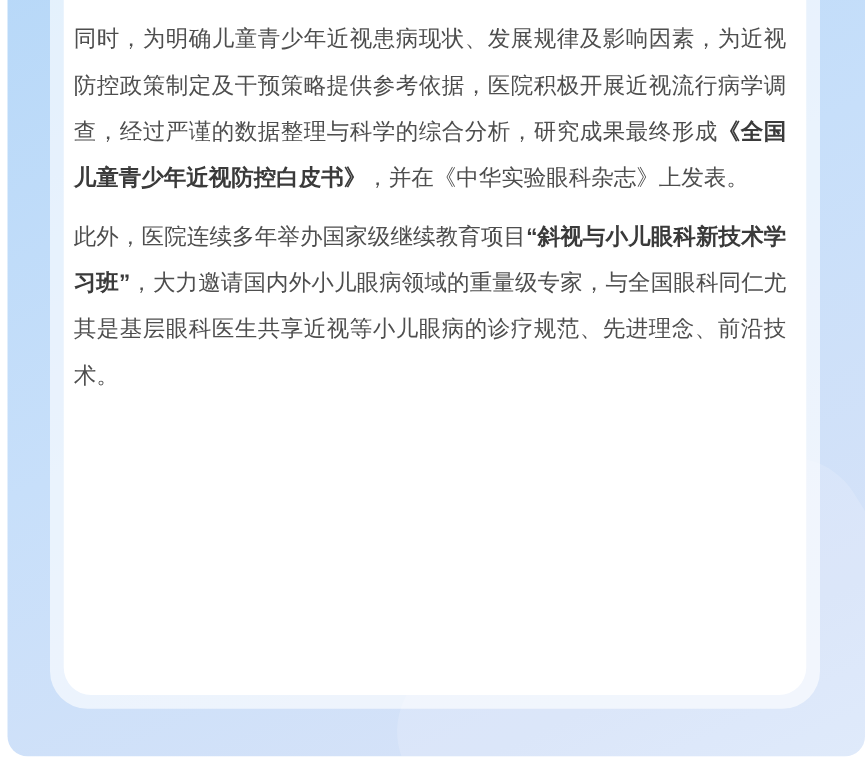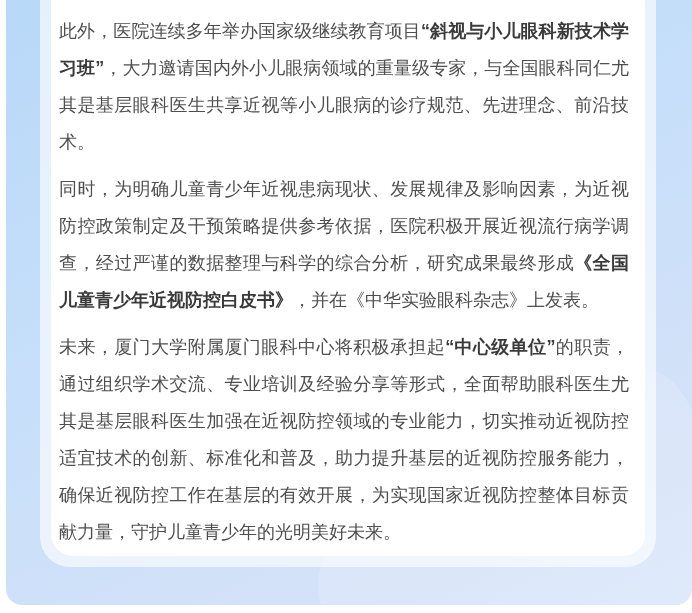--- a/index.html
+++ b/index.html
@@ -78,20 +78,19 @@
 </style>
 </head>
 <body>
 
 <div class="stage">
   <div class="panel">
     <div class="streak"></div>
     <div class="card-outer">
       <div class="card-inner">
         <div class="article">
+            <p><span>同时，为明确儿童青少年近视患病现状、发展规律及影响因素，为近视防控政策制定及干预策略提供参考依据，医院积极开展近视流行病学调查，经过严谨的数据整理与科学的综合分析，研究成果最终形成</span><strong>《全国儿童青少年近视防控白皮书》</strong><span>，并在《中华实验眼科杂志》上发表。</span></p>
             <p><span>此外，医院连续多年举办国家级继续教育项目</span><strong>“斜视与小儿眼科新技术学习班”</strong><span>，大力邀请国内外小儿眼病领域的重量级专家，与全国眼科同仁尤其是基层眼科医生共享近视等小儿眼病的诊疗规范、先进理念、前沿技术。</span></p>
-            <p><span>同时，为明确儿童青少年近视患病现状、发展规律及影响因素，为近视防控政策制定及干预策略提供参考依据，医院积极开展近视流行病学调查，经过严谨的数据整理与科学的综合分析，研究成果最终形成</span><strong>《全国儿童青少年近视防控白皮书》</strong><span>，并在《中华实验眼科杂志》上发表。</span></p>
-            <p><span>未来，厦门大学附属厦门眼科中心将积极承担起</span><strong>“中心级单位”</strong><span>的职责，通过组织学术交流、专业培训及经验分享等形式，全面帮助眼科医生尤其是基层眼科医生加强在近视防控领域的专业能力，切实推动近视防控适宜技术的创新、标准化和普及，助力提升基层的近视防控服务能力，确保近视防控工作在基层的有效开展，为实现国家近视防控整体目标贡献力量，守护儿童青少年的光明美好未来。</span></p>
           </div>
       </div>
     </div>
   </div>
 </div>
 
 </body></html>

